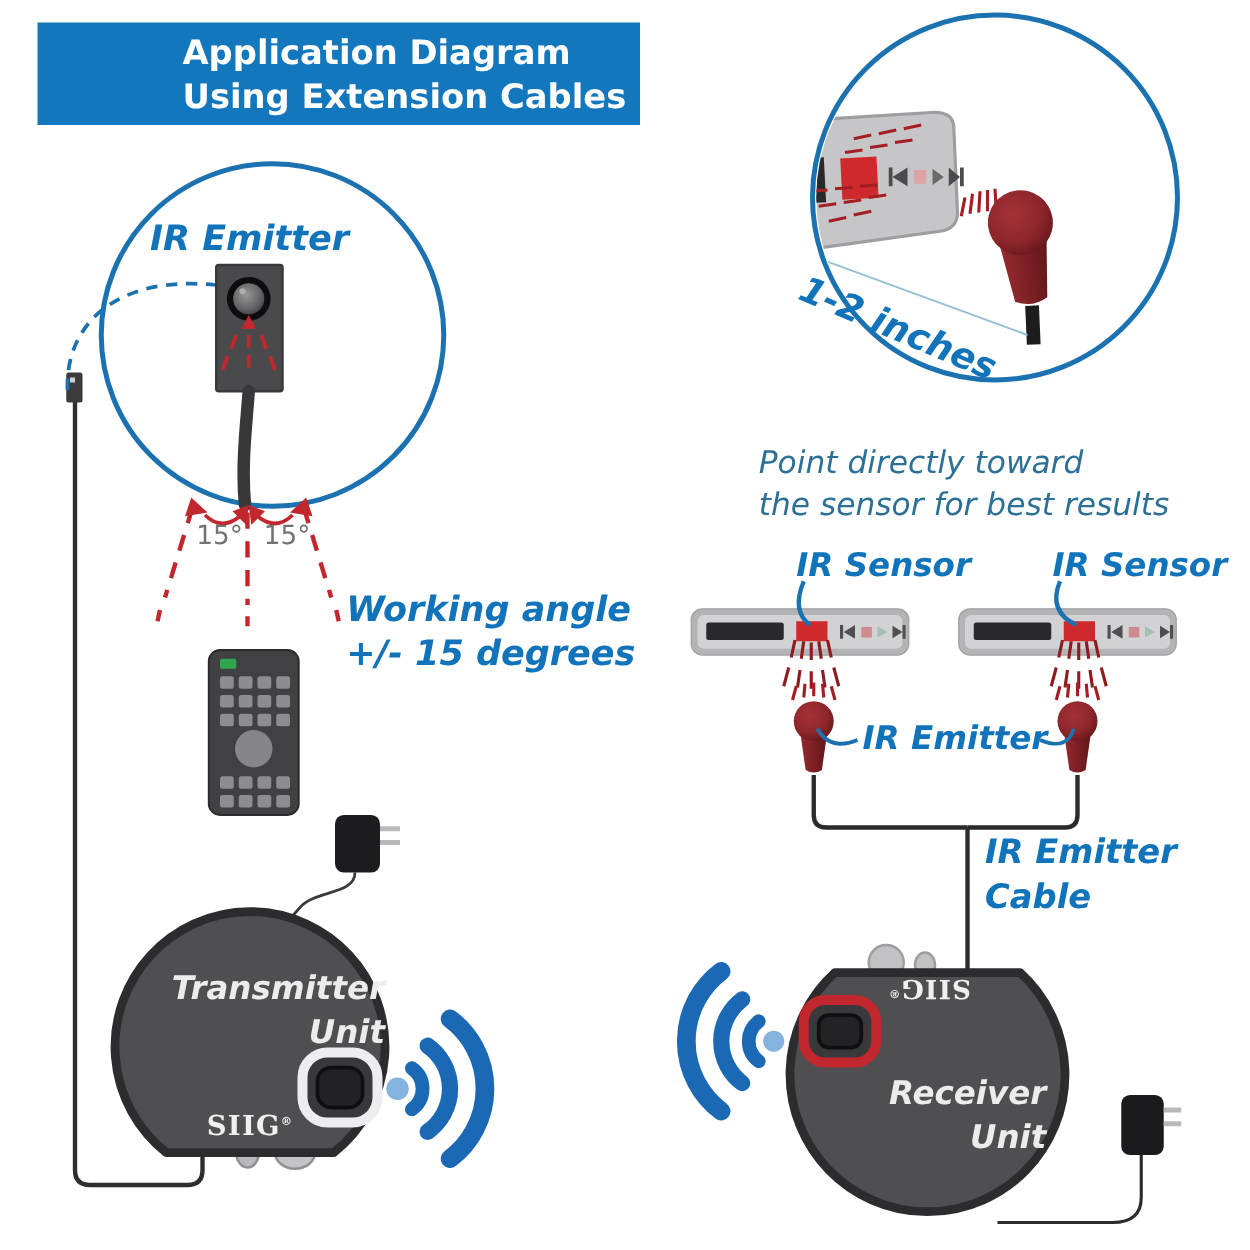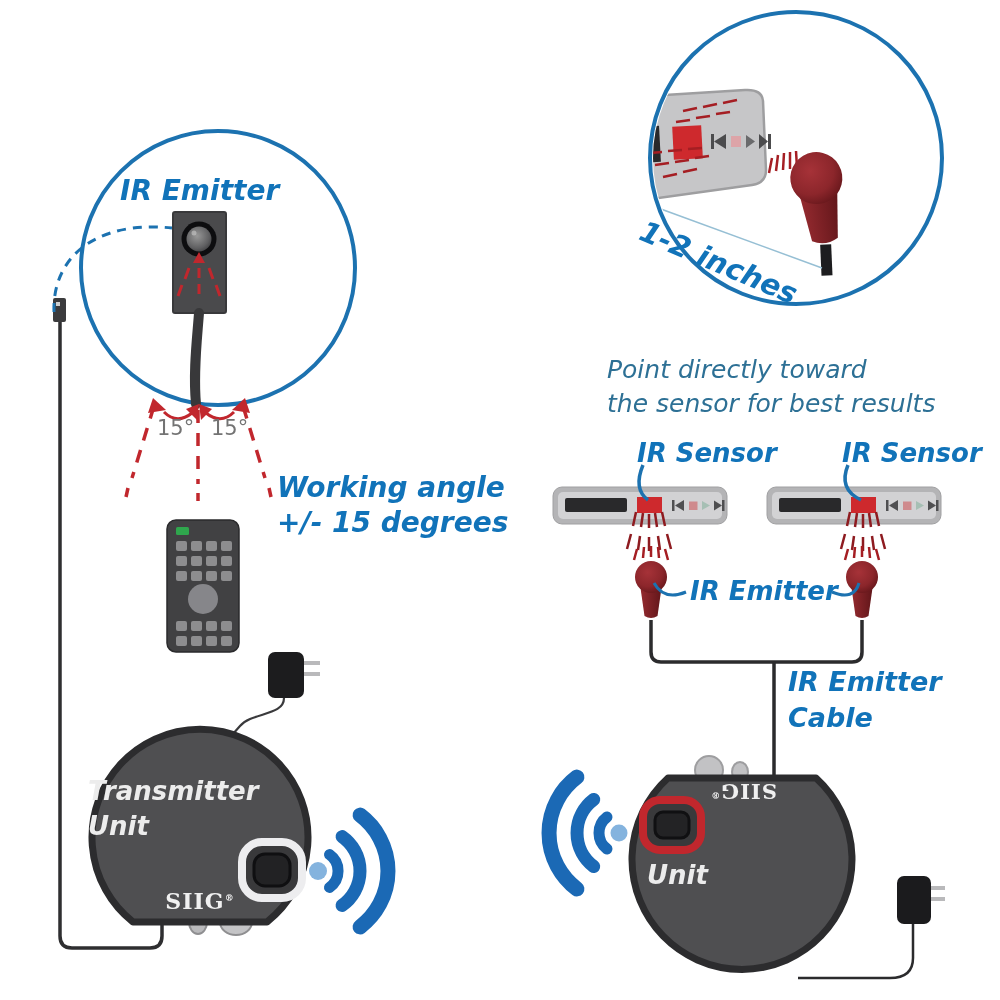--- a/index.html
+++ b/index.html
@@ -6,21 +6,21 @@
   .canvas{position:relative;width:1000px;height:1000px;background:#ffffff;overflow:hidden;
           font-family:"DejaVu Sans",sans-serif;}
   svg.art{position:absolute;left:0;top:0;z-index:1;}
   .txt{position:absolute;z-index:5;white-space:nowrap;}
   .banner{position:absolute;left:30px;top:18px;width:482px;height:82px;background:#1377bd;
           z-index:4;color:#ffffff;font-weight:bold;font-size:27px;line-height:35px;
           padding-top:7px;padding-left:116px;box-sizing:border-box;}
   .blue-label{color:#1173b9;font-weight:bold;font-style:italic;font-size:26px;}
   .tip{color:#2d7095;font-style:italic;font-size:25px;line-height:34px;}
   .angle-num{color:#737373;font-size:21px;}
-  .unit-name{color:#ececec;font-weight:bold;font-style:italic;font-size:26px;line-height:35px;text-align:left;}
+  .unit-name{color:#ececec;font-weight:bold;font-style:italic;font-size:26px;line-height:35px;text-align:right;}
   .brand{color:#f0f0f0;font-family:"DejaVu Serif",serif;font-weight:bold;font-size:22px;text-align:center;letter-spacing:1px;}
   .brand sup{font-size:9px;}
   .rot23{transform:rotate(23deg);transform-origin:left top;font-size:29px;}
   .rot180{transform:rotate(180deg);}
 </style>
 </head>
 <body>
 
 <div class="canvas">
 
@@ -238,20 +238,24 @@
     </g>
 
     <g fill="none" stroke="#1b69b5" stroke-linecap="round">
       <circle cx="619" cy="833" r="8.5" fill="#84b3de" stroke="none"></circle>
       <path d="M 607 817 A 20 20 0 0 0 607 849" stroke-width="11"></path>
       <path d="M 593.7 799.5 A 42 42 0 0 0 593.7 866.5" stroke-width="13"></path>
       <path d="M 576.9 777.1 A 70 70 0 0 0 576.9 888.9" stroke-width="15"></path>
     </g>
   </svg>
 
+  <div class="banner">
+    <div>Application Diagram</div>
+    <div>Using Extension Cables</div>
+  </div>
 
   <div class="txt blue-label" style="left:120px;top:174px;font-size:28px;">IR Emitter</div>
 
   <div class="txt angle-num" style="left:157px;top:416px;">15°</div>
   <div class="txt angle-num" style="left:211px;top:416px;">15°</div>
 
   <div class="txt blue-label" style="left:277px;top:426px;font-size:28px;line-height:35px;margin-top:44px;">
     <div>Working angle</div>
     <div>+/- 15 degrees</div>
   </div>
@@ -275,19 +279,20 @@
   <div class="txt blue-label" style="left:842px;top:438px;">IR Sensor</div>
 
   <div class="txt blue-label" style="left:690px;top:576px;">IR Emitter</div>
 
   <div class="txt blue-label" style="left:788px;top:664px;font-size:27px;line-height:36px;">
     <div>IR Emitter</div>
     <div>Cable</div>
   </div>
 
   <div class="txt unit-name" style="left:647px;top:858px;width:190px;">
+    <div>Receiver</div>
     <div>Unit</div>
   </div>
   <div class="txt brand rot180" style="left:696px;top:779px;width:95px;font-size:21px;">
     <span>SIIG</span><sup>®</sup>
   </div>
 
 </div>
 
 </body></html>

